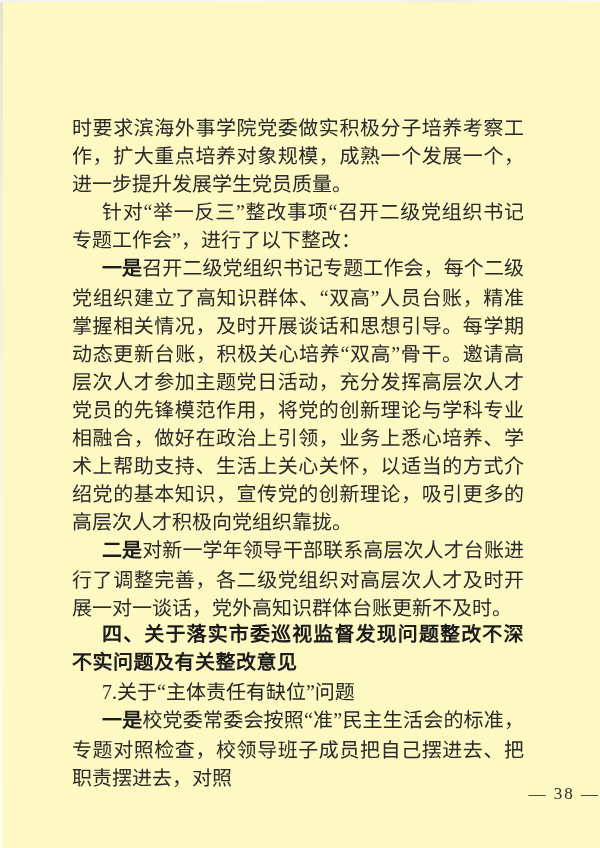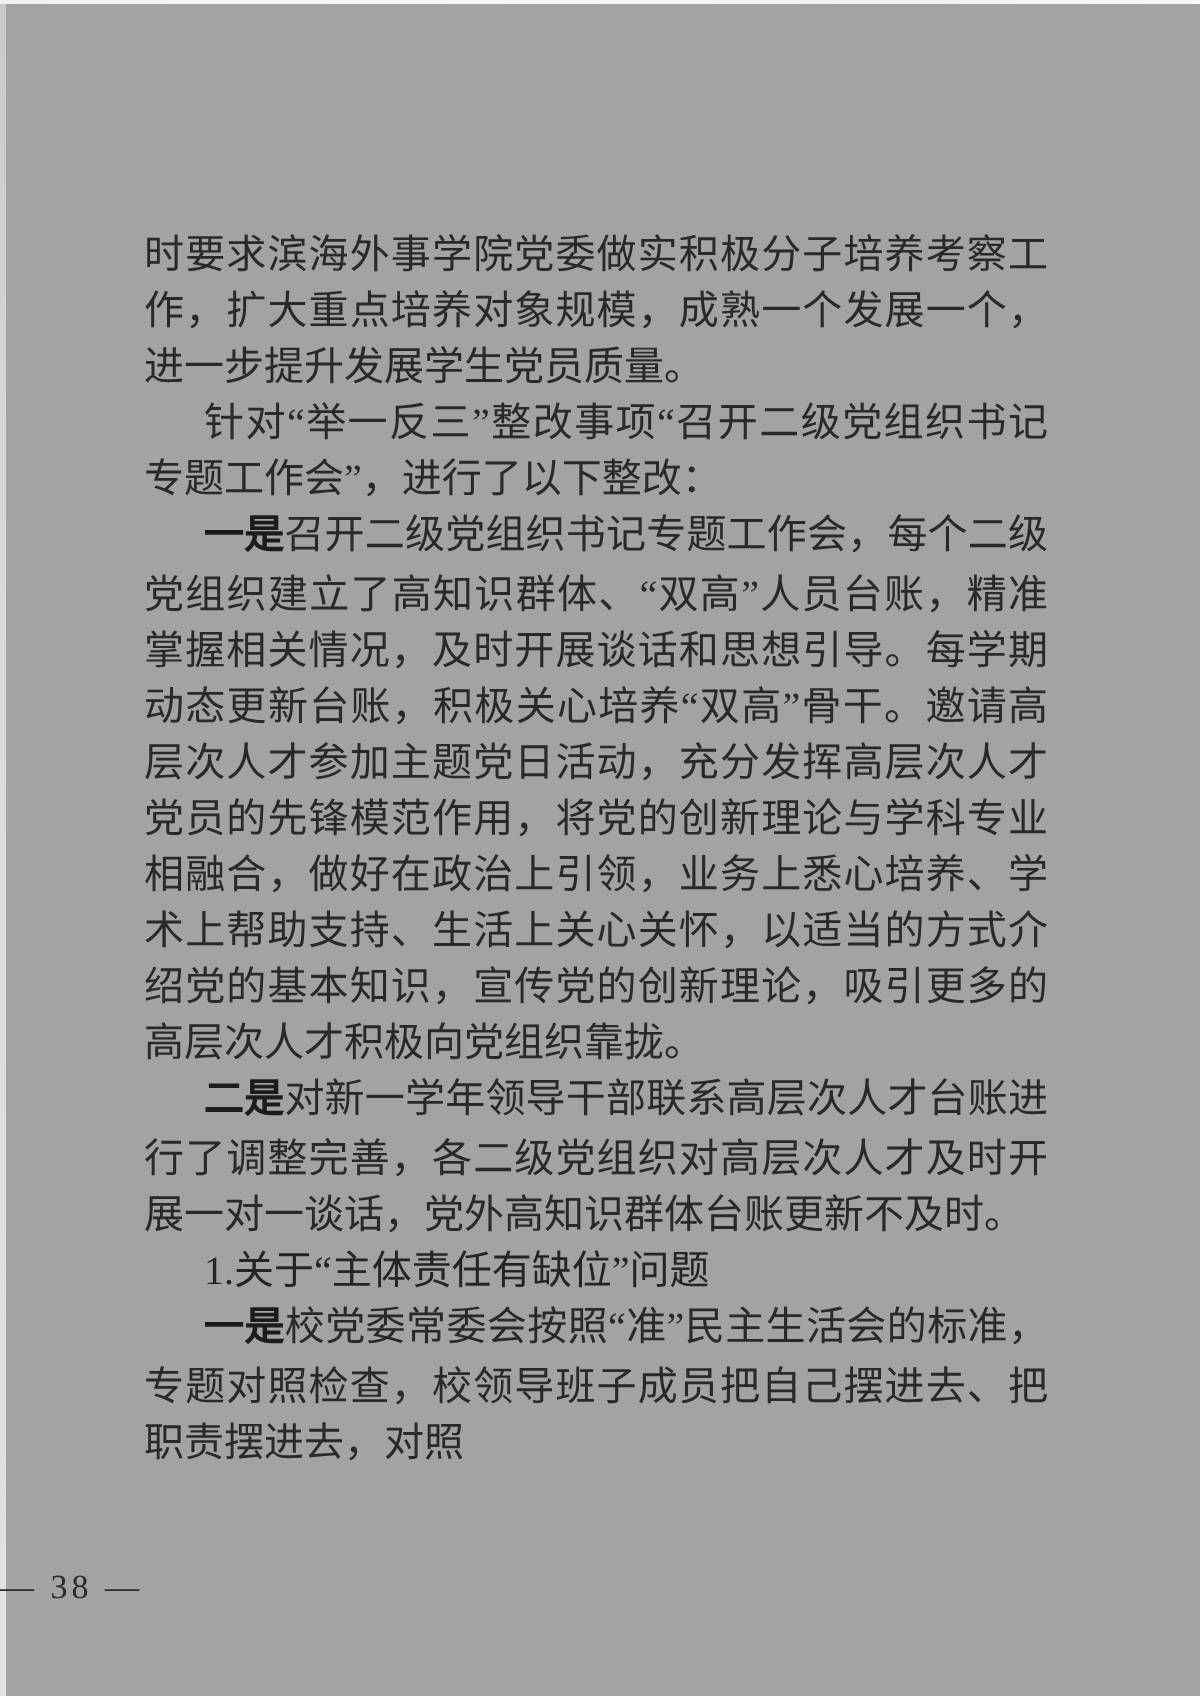--- a/index.html
+++ b/index.html
@@ -9,21 +9,21 @@
   body {
     width: 600px;
     height: 848px;
     background: #e8e8e6;
     font-family: "Liberation Serif", "DejaVu Serif", serif;
   }
   .page {
     position: relative;
     width: 600px;
     height: 848px;
-    background: #a3a3a3;
+    background: #fef9c3;
     overflow: hidden;
   }
   
   .edge-left {
     position: absolute;
     left: 0; top: 0;
     width: 3px; height: 100%;
     background: linear-gradient(180deg, #d9d9d7 0%, #ececea 25%, #f6f6f4 55%, #fcfcfb 100%);
     opacity: 0.7;
   }
@@ -61,21 +61,21 @@
     letter-spacing: 0.5px;
   }
   .subheading {
     color: #242424;
   }
   .footer {
     position: absolute;
     left: 0;
     top: 784px;
     width: 100%;
-    text-align: left;
+    text-align: right;
   }
   .page-number {
     font-size: 17px;
     line-height: 20px;
     color: #2b2b2b;
     letter-spacing: 2px;
   }
 </style>
 </head>
 <body>
@@ -96,23 +96,26 @@
     </p>
 
     <p class="para indent">
       <b class="hei">一是</b><span>召开二级党组织书记专题工作会，每个二级党组织建立了高知识群体、“双高”人员台账，精准掌握相关情况，及时开展谈话和思想引导。每学期动态更新台账，积极关心培养“双高”骨干。邀请高层次人才参加主题党日活动，充分发挥高层次人才党员的先锋模范作用，将党的创新理论与学科专业相融合，做好在政治上引领，业务上悉心培养、学术上帮助支持、生活上关心关怀，以适当的方式介绍党的基本知识，宣传党的创新理论，吸引更多的高层次人才积极向党组织靠拢。</span>
     </p>
 
     <p class="para indent">
       <b class="hei">二是</b><span>对新一学年领导干部联系高层次人才台账进行了调整完善，各二级党组织对高层次人才及时开展一对一谈话，党外高知识群体台账更新不及时。</span>
     </p>
 
+    <p class="para indent hei heading">
+      <span>四、关于落实市委巡视监督发现问题整改不深不实问题及有关整改意见</span>
+    </p>
 
     <p class="para indent subheading">
-      <span>1.关于“主体责任有缺位”问题</span>
+      <span>7.关于“主体责任有缺位”问题</span>
     </p>
 
 
     <p class="para indent">
       <b class="hei">一是</b><span>校党委常委会按照“准”民主生活会的标准，专题对照检查，校领导班子成员把自己摆进去、把职责摆进去，对照</span>
     </p>
 
   </main>
 
   <footer class="footer">

